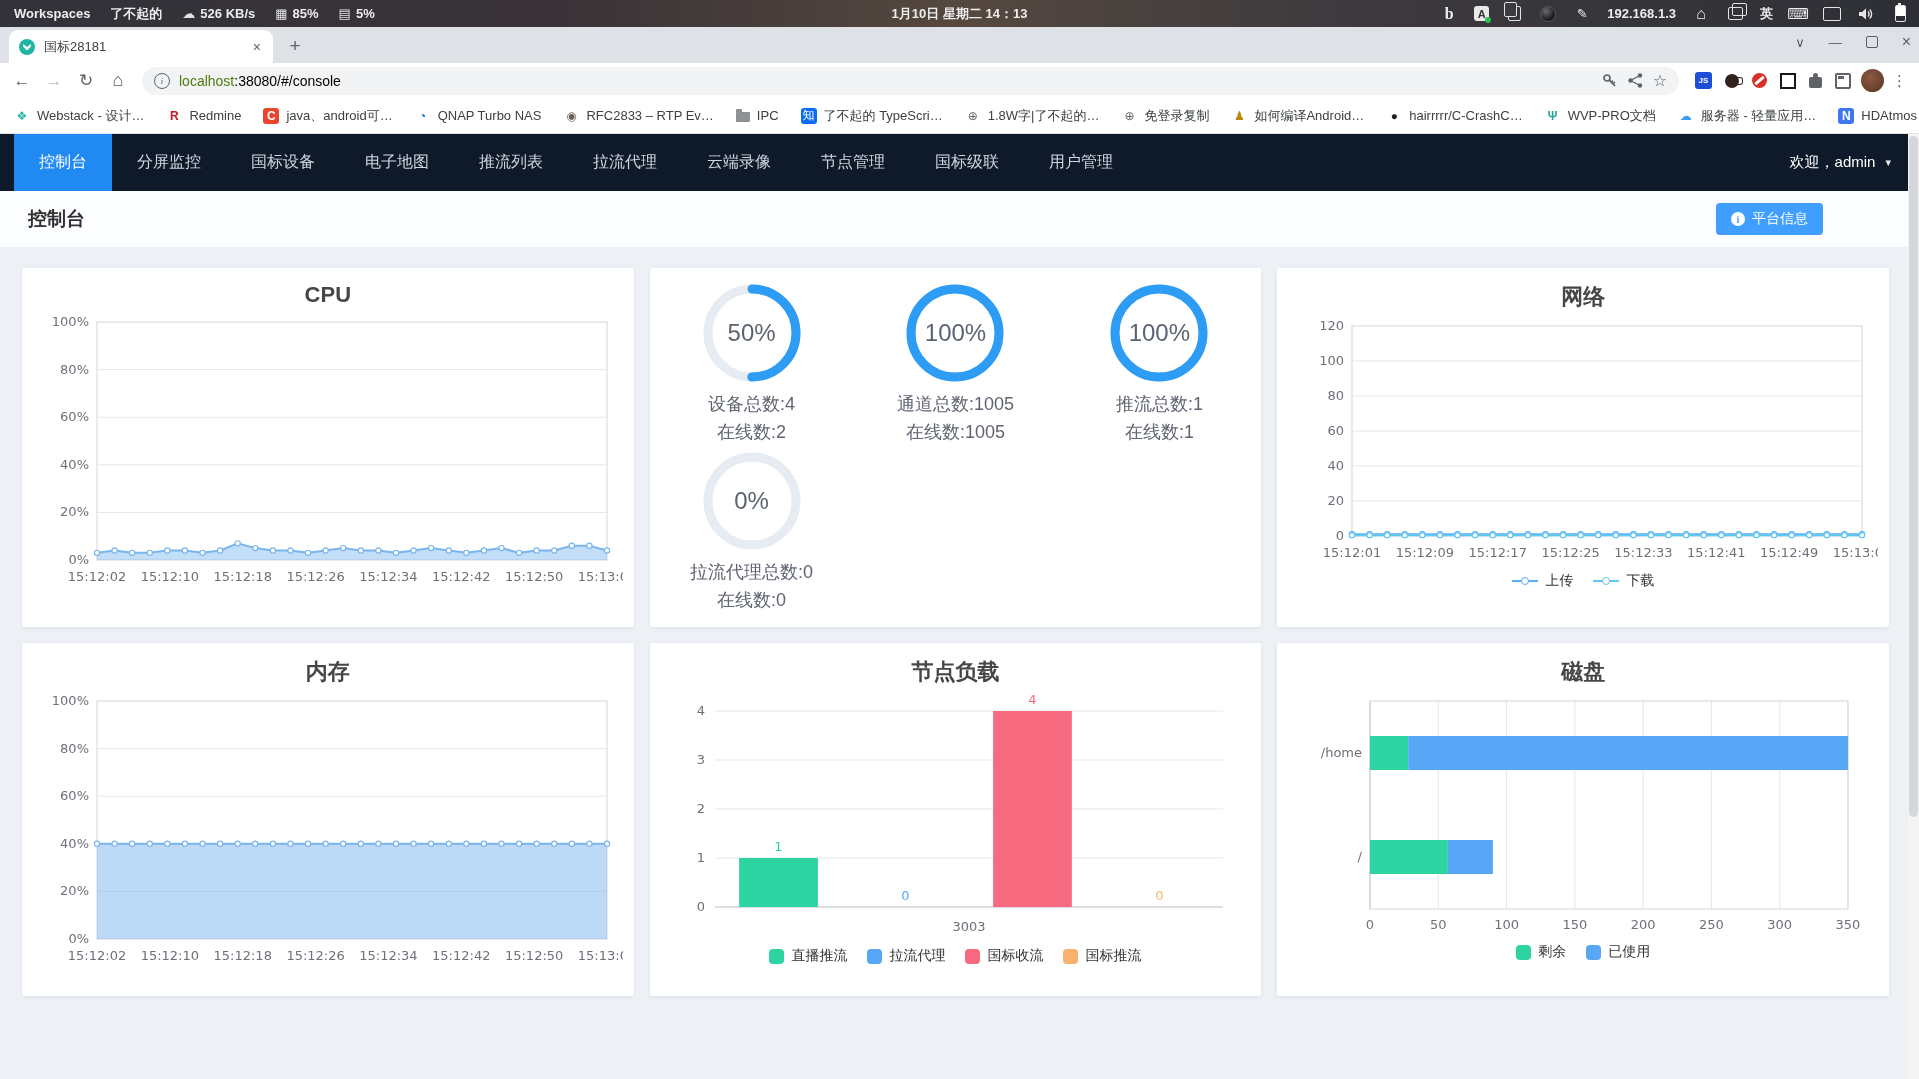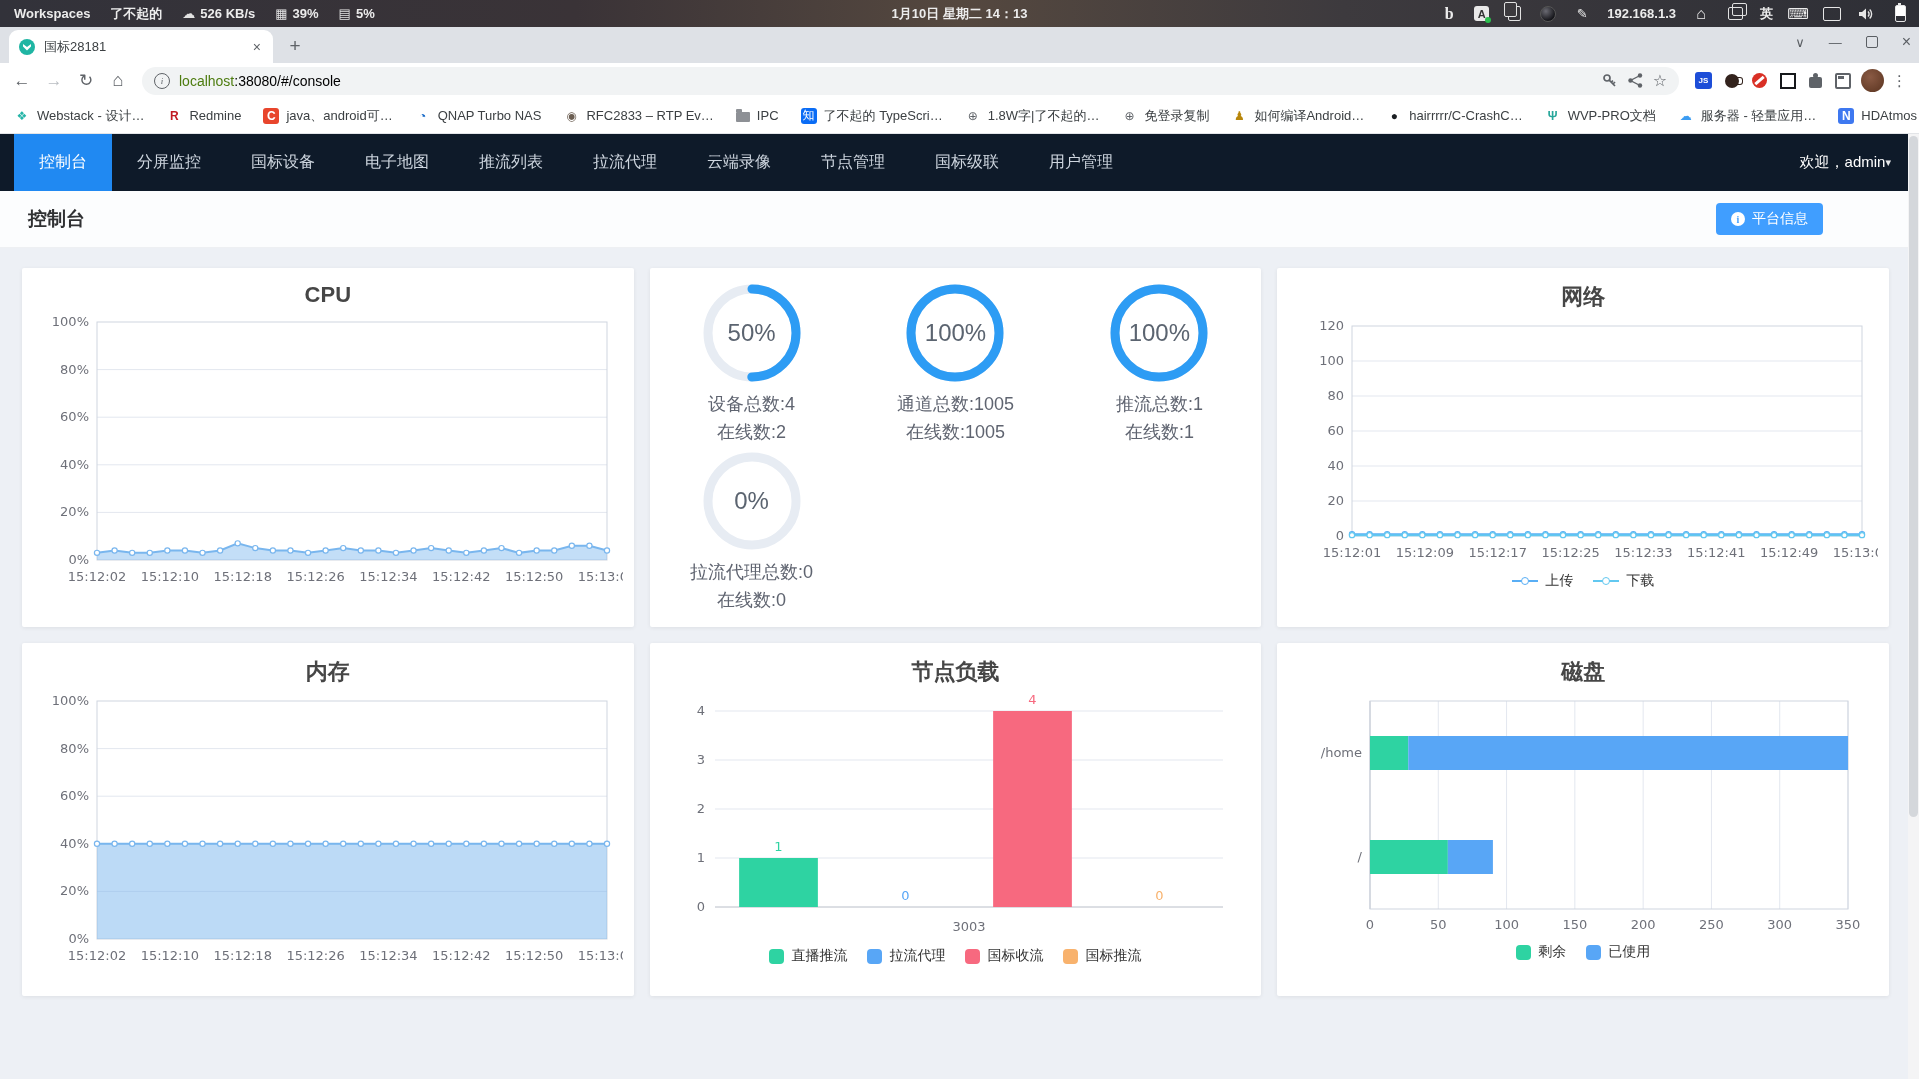--- a/index.html
+++ b/index.html
@@ -72,21 +72,21 @@
   .bm{display:flex;align-items:center;gap:7px;cursor:pointer;flex:none}
   .bmic{width:16px;height:16px;display:inline-flex;align-items:center;justify-content:center;font-size:12px;flex:none;border-radius:3px}
   .bm-folder{position:relative;width:14px;height:10px;background:#8d9095;border-radius:1px;margin-top:3px}
   .bm-folder:before{content:"";position:absolute;left:0;top:-3px;width:6px;height:3px;background:#8d9095;border-radius:1px 1px 0 0}
 
   
   .page{position:relative;height:946px;background:#edf0f5}
   .appnav{height:57px;background:#0e1a29;display:flex;align-items:stretch;padding-left:14px}
   .navitem{display:flex;align-items:center;padding:0 25px;font-size:16px;color:#cdd5de;cursor:pointer}
   .navitem.active{background:#2089f2;color:#fff}
-  .welcome{margin-left:auto;margin-right:28px;display:flex;align-items:center;gap:0;color:#fff;font-size:15px;cursor:pointer}
+  .welcome{margin-left:auto;margin-right:28px;display:flex;align-items:center;gap:10px;color:#fff;font-size:15px;cursor:pointer}
   .welcome .chv{font-size:11px;opacity:.9}
   .pagehead{height:56px;background:#fcfdfe;display:flex;align-items:center;padding:0 28px;border-bottom:1px solid #eef0f3}
   .ptitle{font-size:19px;font-weight:bold;color:#303133}
   .pibtn{margin-left:auto;margin-right:68px;background:#409eff;color:#fff;font-size:14px;border:none;border-radius:4px;
        height:32px;padding:0 15px;display:flex;align-items:center;gap:7px;cursor:pointer}
   .pibtn .ii{width:14px;height:14px;border-radius:50%;background:#fff;color:#409eff;font-size:10px;font-weight:bold;
        display:inline-flex;align-items:center;justify-content:center;font-family:"Liberation Serif",serif}
   .content{padding:20px 30px 0 22px;display:grid;grid-template-columns:1fr 1fr 1fr;grid-template-rows:359px 353px;gap:16px}
   .card{background:#fff;border-radius:2px;box-shadow:0 1px 4px rgba(0,0,0,.07);display:flex;flex-direction:column;align-items:center;overflow:hidden}
   .ctitle{font-size:22px;font-weight:bold;color:#464646;margin:14px 4px 4px}
@@ -113,21 +113,21 @@
   <div class="sysbar">
     <div class="grp left">
       <span>Workspaces</span>
       <span>了不起的</span>
       <span class="chip">
         <span class="sb-ic">☁</span>
         <span>526 KB/s</span>
       </span>
       <span class="chip">
         <span class="sb-ic">▦</span>
-        <span>39%</span>
+        <span>85%</span>
       </span>
       <span class="chip">
         <span class="sb-ic">▤</span>
         <span>5%</span>
       </span>
     </div>
     <div class="center">1月10日 星期二 14：13</div>
     <div class="grp right">
       <span class="icbtn" style="font-family:'Liberation Serif',serif;font-size:16px">b</span>
       <span class="abox">A</span>

